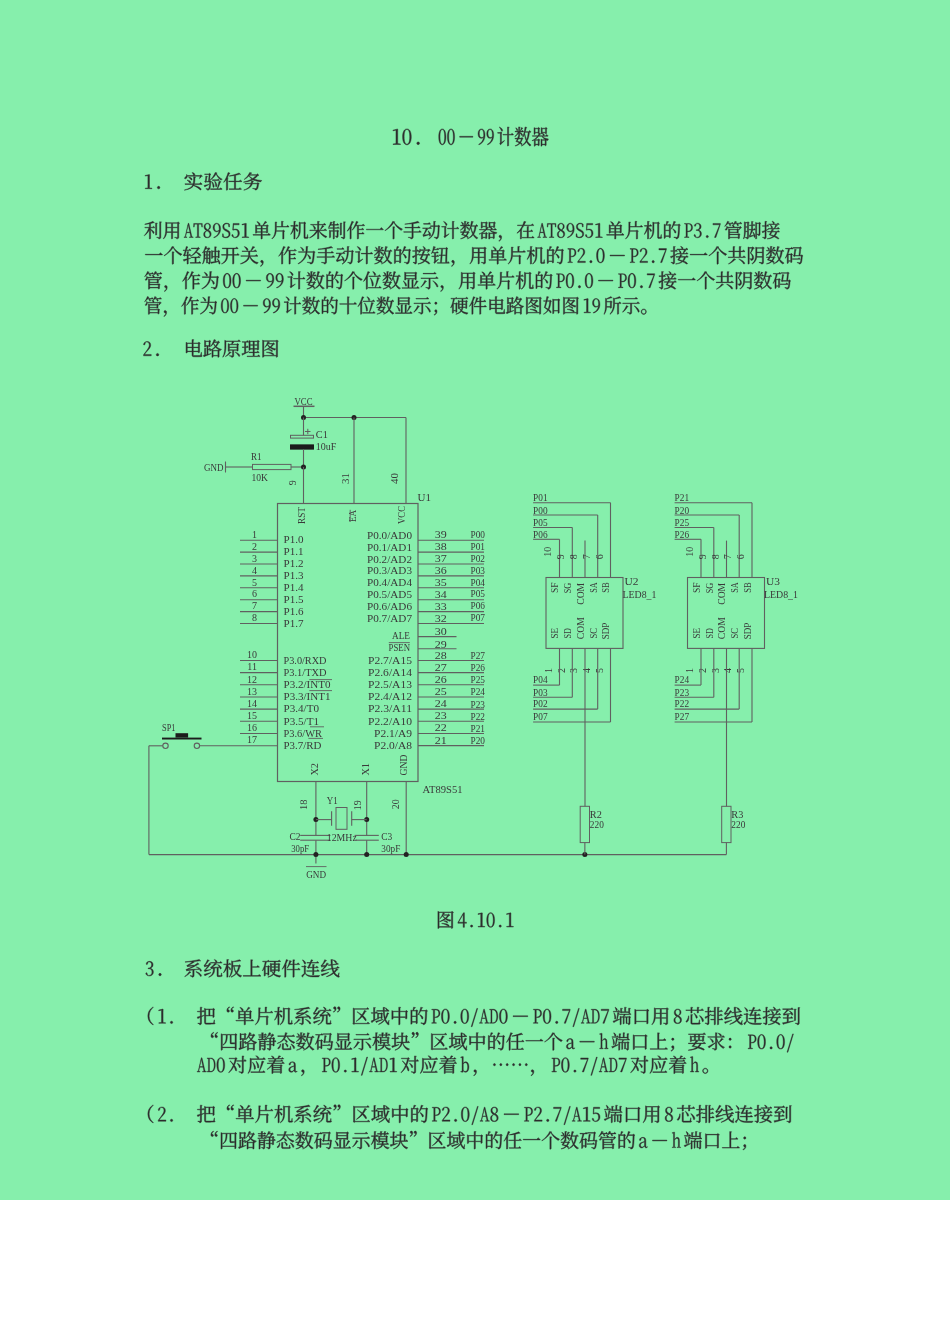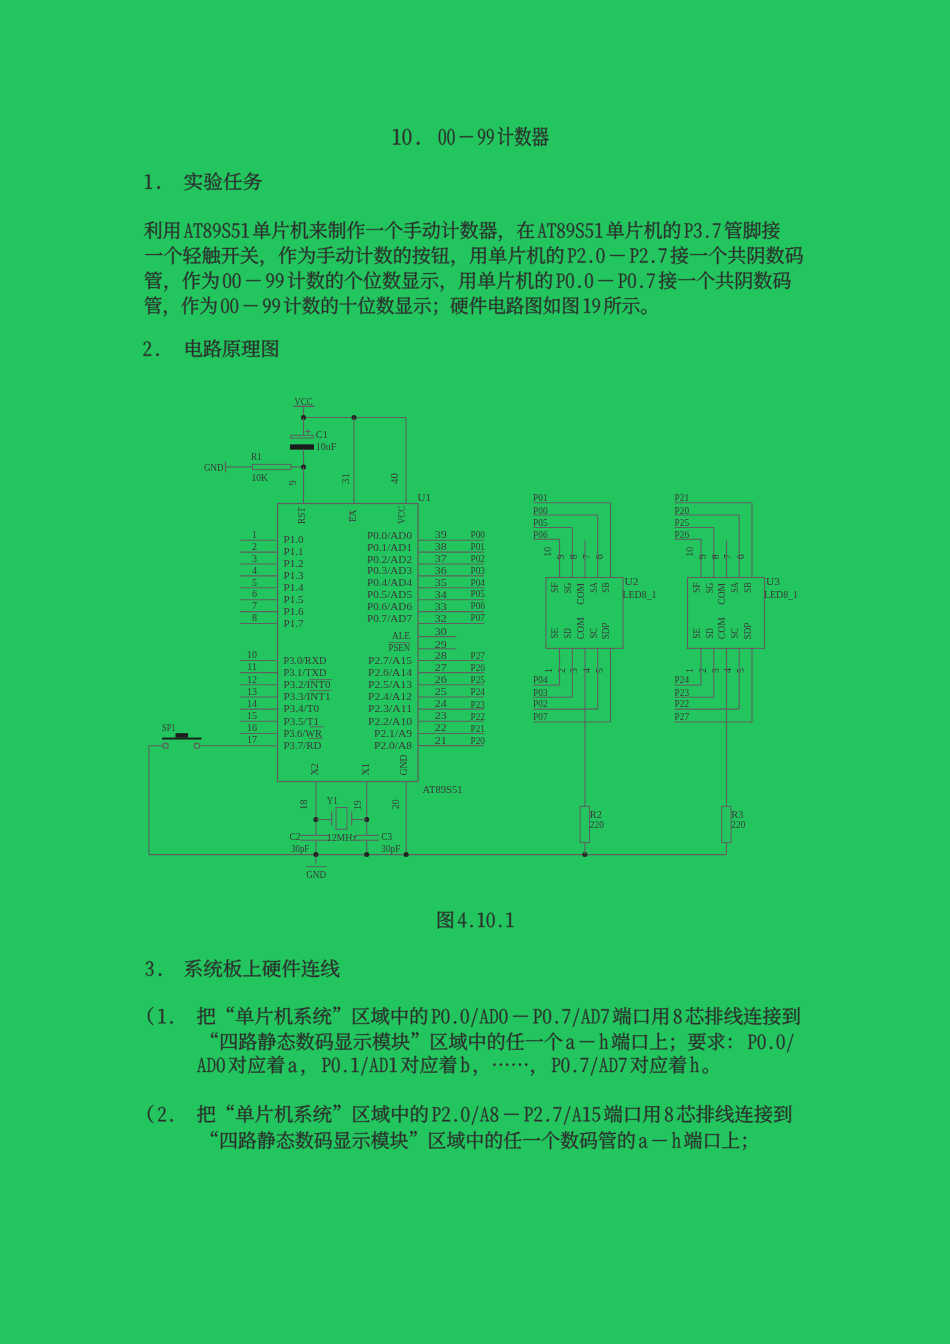--- a/index.html
+++ b/index.html
@@ -1,14 +1,14 @@
 <!DOCTYPE html>
 <html><head><meta charset="utf-8"><title>00-99</title><style>
 html,body{margin:0;padding:0;background:#fff}
-#page{position:relative;width:950px;height:1344px;background:#22c55e;overflow:hidden}
+#page{position:relative;width:950px;height:1200px;background:#86efac;overflow:hidden}
 text{font-family:"Liberation Serif",serif;fill:#3a3a3a}
 .k text{font-size:10px}
 </style></head><body>
 
 <div id="page">
 <svg width="950" height="1344" viewBox="0 0 950 1344">
 <defs>
 <path id="g0" d="M75 0 427 -1V27L298 42L296 230V569L300 727L285 738L70 683V653L214 677V230L212 42L75 28Z"></path>
 <path id="g1" d="M278 -15C398 -15 509 94 509 366C509 634 398 743 278 743C158 743 47 634 47 366C47 94 158 -15 278 -15ZM278 16C203 16 130 100 130 366C130 628 203 711 278 711C352 711 426 628 426 366C426 100 352 16 278 16Z"></path>
 <path id="g2" d="M155 -7C118 -7 88 22 88 59C88 95 118 125 155 125C192 125 221 95 221 59C221 22 192 -7 155 -7Z"></path>

